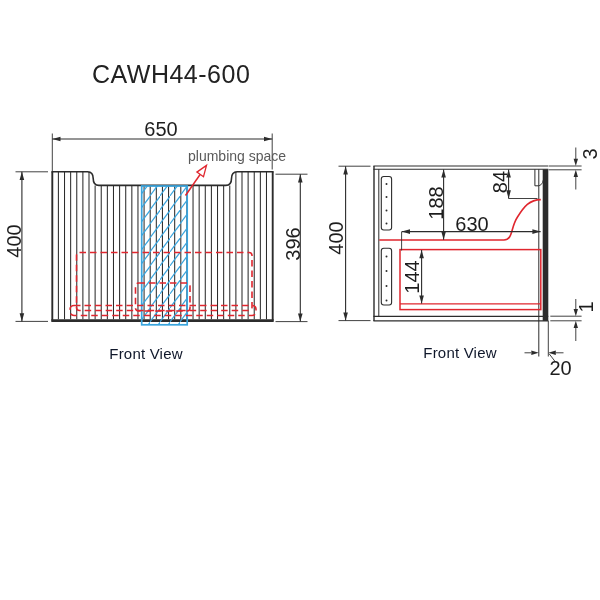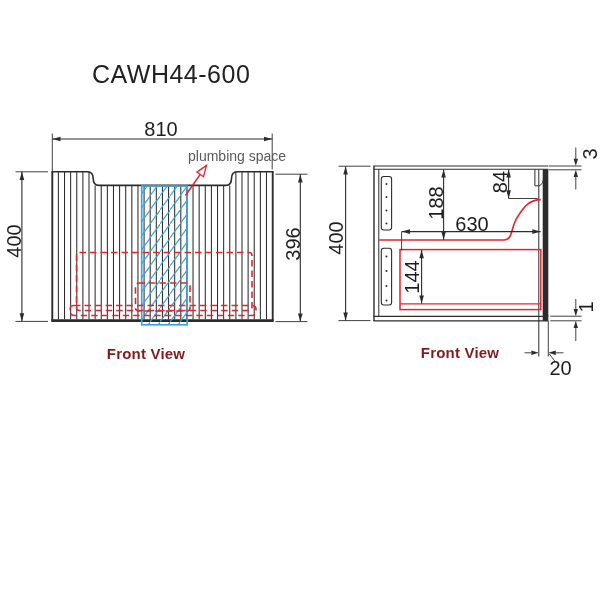--- a/index.html
+++ b/index.html
@@ -11,21 +11,21 @@
   .ln{stroke:var(--line);fill:none;}
   .lnf{fill:var(--line);stroke:none;}
   .red{stroke:var(--red);fill:none;}
   .blue{stroke:var(--blue);fill:none;}
   .dash{stroke-dasharray:6.5 4;}
   .title{position:absolute;left:92px;top:60px;font-size:25px;color:#222;letter-spacing:.5px;}
   .annot{position:absolute;left:188px;top:148px;font-size:14px;color:var(--muted);}
   .dim{position:absolute;font-size:20px;color:#1d1d1d;white-space:nowrap;
        transform:translate(-50%,-50%);}
   .dim.v{transform:translate(-50%,-50%) rotate(-90deg);}
-  .viewlabel{position:absolute;font-size:15px;font-weight:700;color:#7f1d1d;
+  .viewlabel{position:absolute;font-size:15px;font-weight:400;color:#0f172a;
        white-space:nowrap;transform:translate(-50%,-50%);letter-spacing:.2px;}
 </style>
 </head>
 <body>
 
 <div class="canvas" style="--line: #2c2c2c; --red: #e0262e; --blue: #3aa5de; --muted: #5a5a5a;">
 
   <svg width="600" height="600" viewBox="0 0 600 600">
     <defs>
       <pattern id="hatch" width="10" height="14" patternUnits="userSpaceOnUse">
@@ -215,21 +215,21 @@
         <line class="ln" x1="556" y1="352.8" x2="563.5" y2="352.8"></line>
         <polygon class="lnf" points="548.3,352.8 555.8,350.6 555.8,355"></polygon>
         <line class="ln" x1="549" y1="353.6" x2="555.5" y2="362"></line>
       </g>
     </g>
   </svg>
 
   <div class="title">CAWH44-600</div>
   <div class="annot">plumbing space</div>
 
-  <div class="dim" style="left:161px;top:128.5px">810</div>
+  <div class="dim" style="left:161px;top:128.5px">650</div>
   <div class="dim v" style="left:13.5px;top:241px">400</div>
   <div class="dim v" style="left:292.5px;top:243.5px">396</div>
   <div class="viewlabel" style="left:146px;top:353px">Front View</div>
 
   <div class="dim v" style="left:336px;top:238px">400</div>
   <div class="dim v" style="left:435.5px;top:202.5px">188</div>
   <div class="dim v" style="left:499.5px;top:181.5px">84</div>
   <div class="dim" style="left:472px;top:224px">630</div>
   <div class="dim v" style="left:412px;top:276.5px">144</div>
   <div class="dim v" style="left:589.5px;top:154px">3</div>

